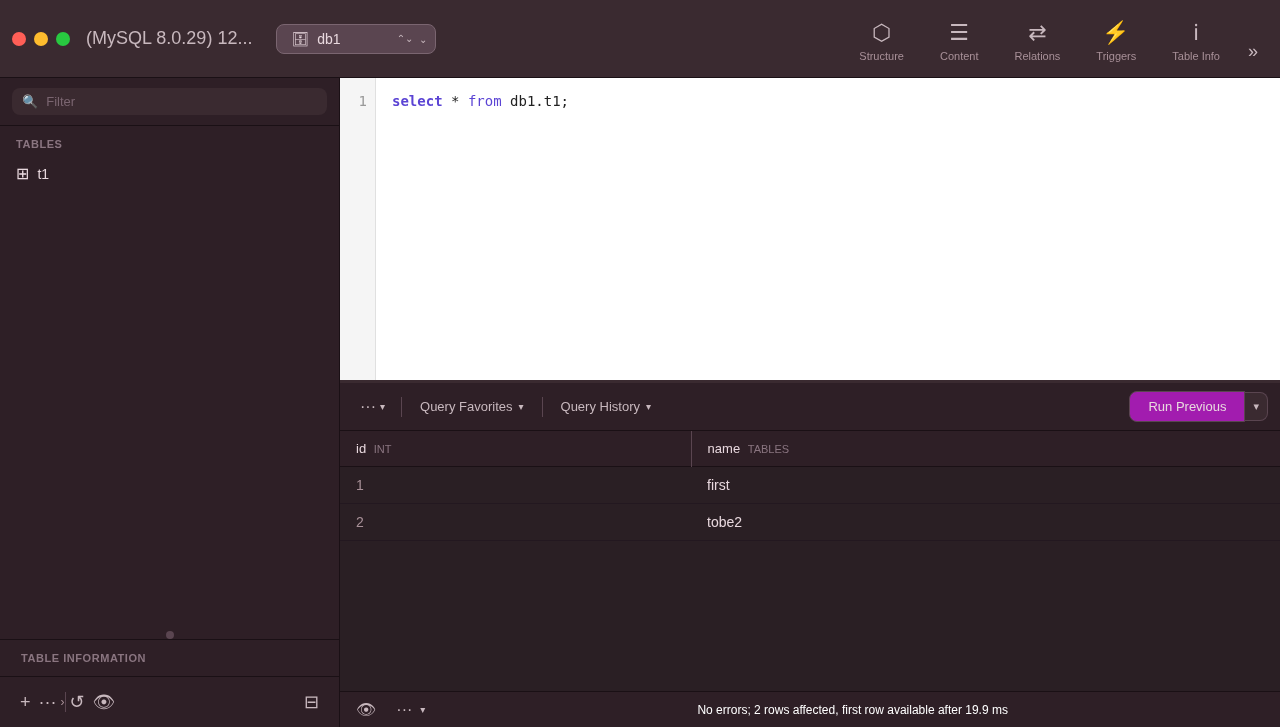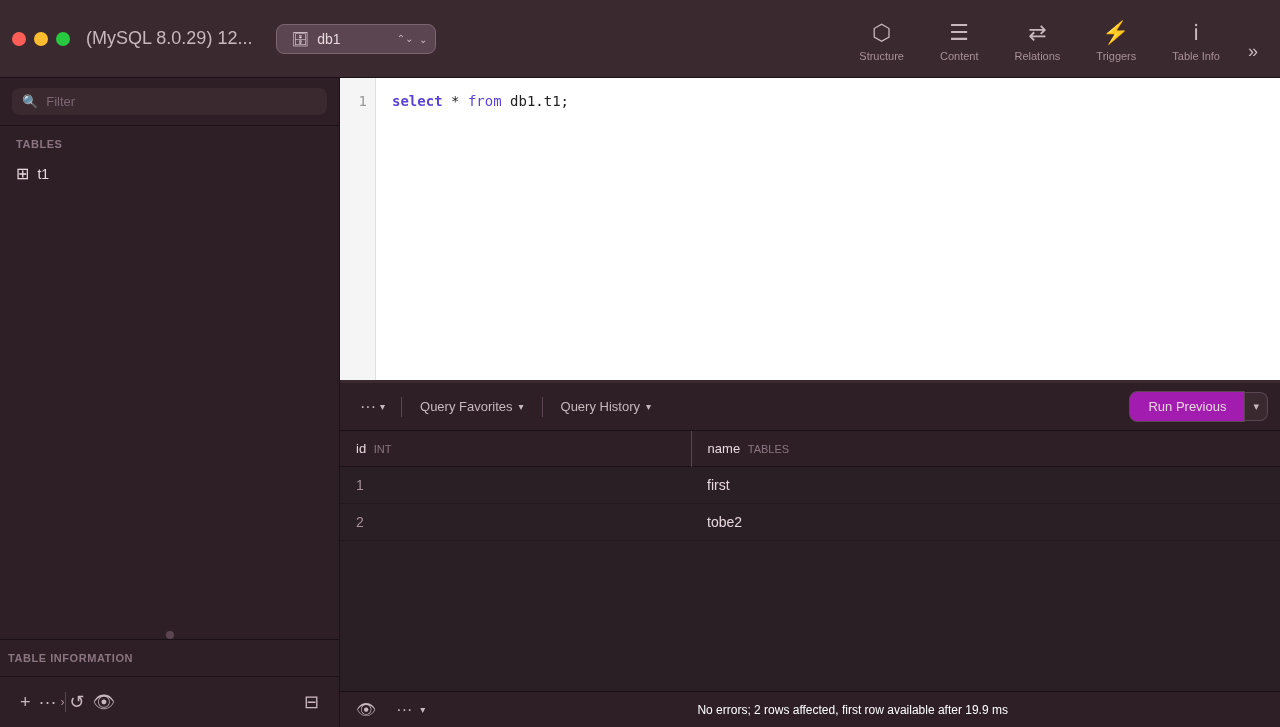--- a/index.html
+++ b/index.html
@@ -83,21 +83,21 @@
       padding: 0 16px 8px; letter-spacing: 0.05em;
     }
     .table-item {
       display: flex; align-items: center; gap: 8px;
       padding: 6px 16px; cursor: pointer; color: #e8d8de; font-size: 14px;
     }
     .table-icon { font-size: 16px; }
 
     .sidebar-bottom {
       border-top: 1px solid #1a1015;
-      padding: 12px 8px;
+      padding: 12px 21px;
     }
     .table-info-label {
       font-size: 11px; font-weight: 600; color: #8a7580;
       letter-spacing: 0.05em; text-transform: uppercase;
     }
     .sidebar-footer {
       display: flex; align-items: center; justify-content: space-between;
       padding: 10px 16px;
       border-top: 1px solid #1a1015;
     }

